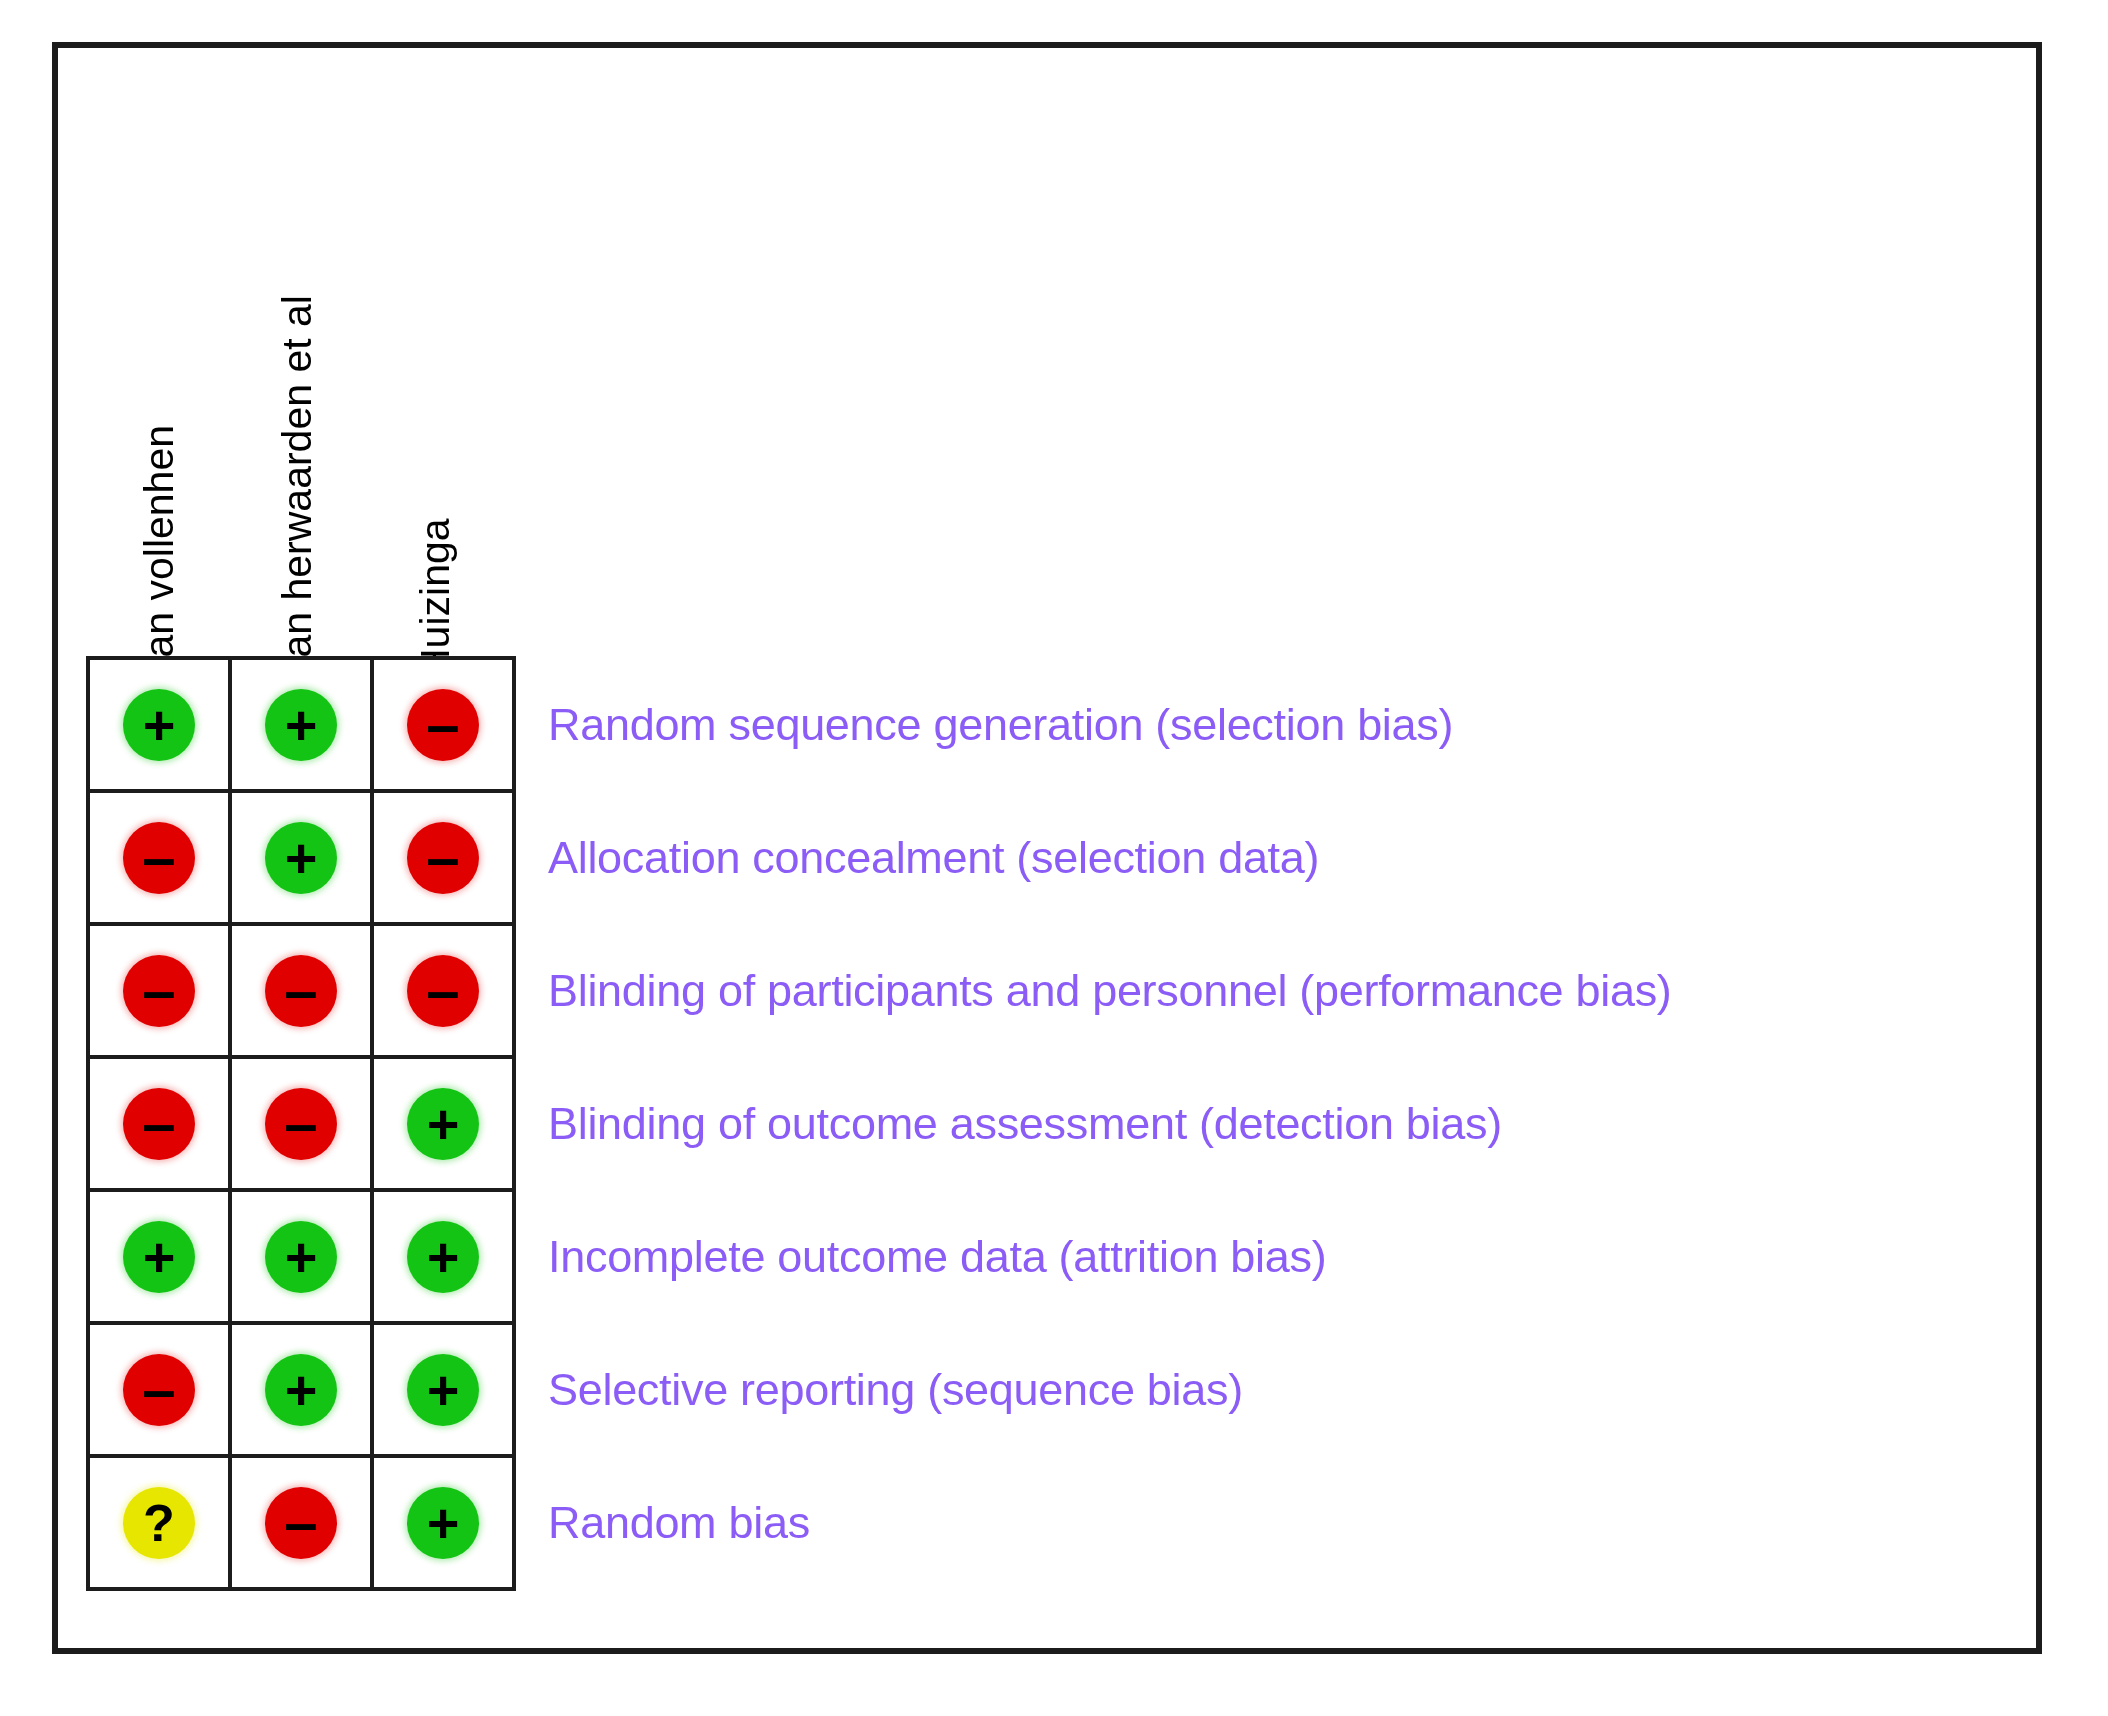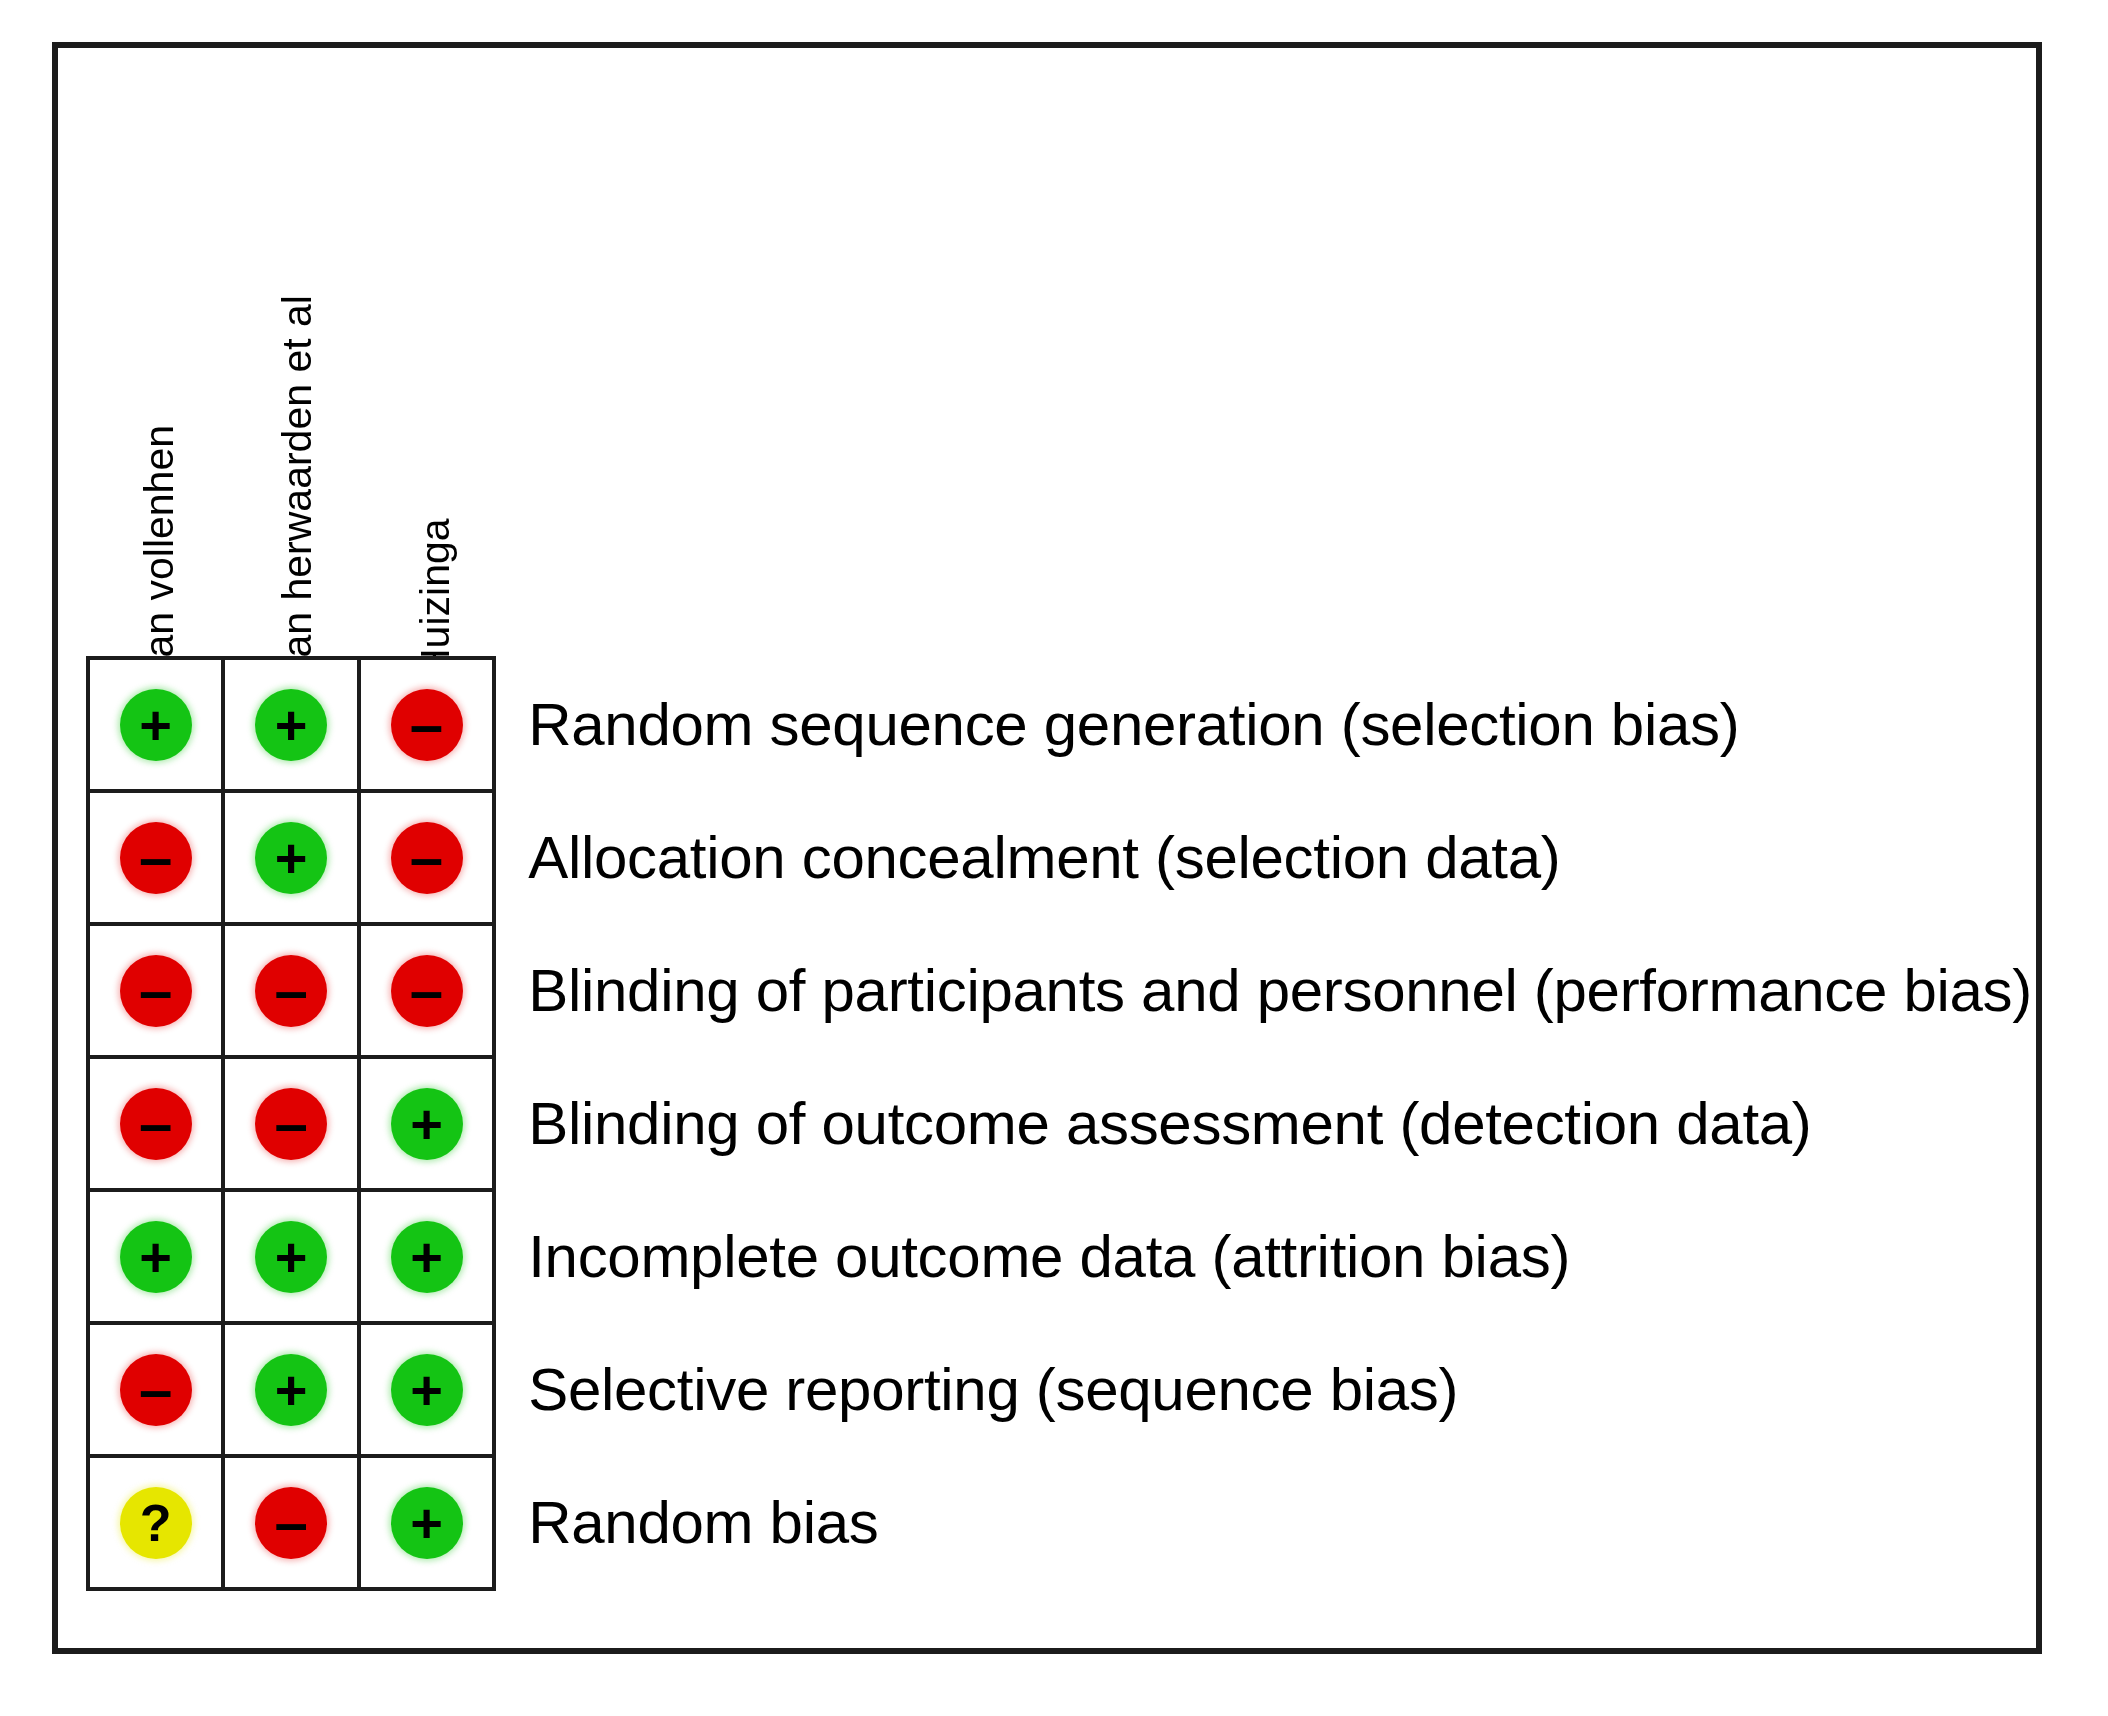--- a/index.html
+++ b/index.html
@@ -69,22 +69,22 @@
     text-align: center;
     vertical-align: middle;
     background: #ffffff;
   }
   #bias-grid td.label-cell {
     border: none;
     padding: 0 0 0 32px;
     text-align: left;
     vertical-align: middle;
     white-space: nowrap;
-    font-size: 60px;
-    color: #000000;
+    font-size: 45px;
+    color: #8b5cf6;
     font-weight: 400;
     letter-spacing: -0.3px;
   }
 
   
   .judgement {
     display: inline-block;
     width: 72px;
     height: 72px;
     border-radius: 50%;
@@ -147,21 +147,21 @@
         <tr>
           <td class="cell"><span class="judgement high"><span class="glyph">–</span></span></td>
           <td class="cell"><span class="judgement high"><span class="glyph">–</span></span></td>
           <td class="cell"><span class="judgement high"><span class="glyph">–</span></span></td>
           <td class="label-cell">Blinding of participants and personnel (performance bias)</td>
         </tr>
         <tr>
           <td class="cell"><span class="judgement high"><span class="glyph">–</span></span></td>
           <td class="cell"><span class="judgement high"><span class="glyph">–</span></span></td>
           <td class="cell"><span class="judgement low"><span class="glyph">+</span></span></td>
-          <td class="label-cell">Blinding of outcome assessment (detection data)</td>
+          <td class="label-cell">Blinding of outcome assessment (detection bias)</td>
         </tr>
         <tr>
           <td class="cell"><span class="judgement low"><span class="glyph">+</span></span></td>
           <td class="cell"><span class="judgement low"><span class="glyph">+</span></span></td>
           <td class="cell"><span class="judgement low"><span class="glyph">+</span></span></td>
           <td class="label-cell">Incomplete outcome data (attrition bias)</td>
         </tr>
         <tr>
           <td class="cell"><span class="judgement high"><span class="glyph">–</span></span></td>
           <td class="cell"><span class="judgement low"><span class="glyph">+</span></span></td>

